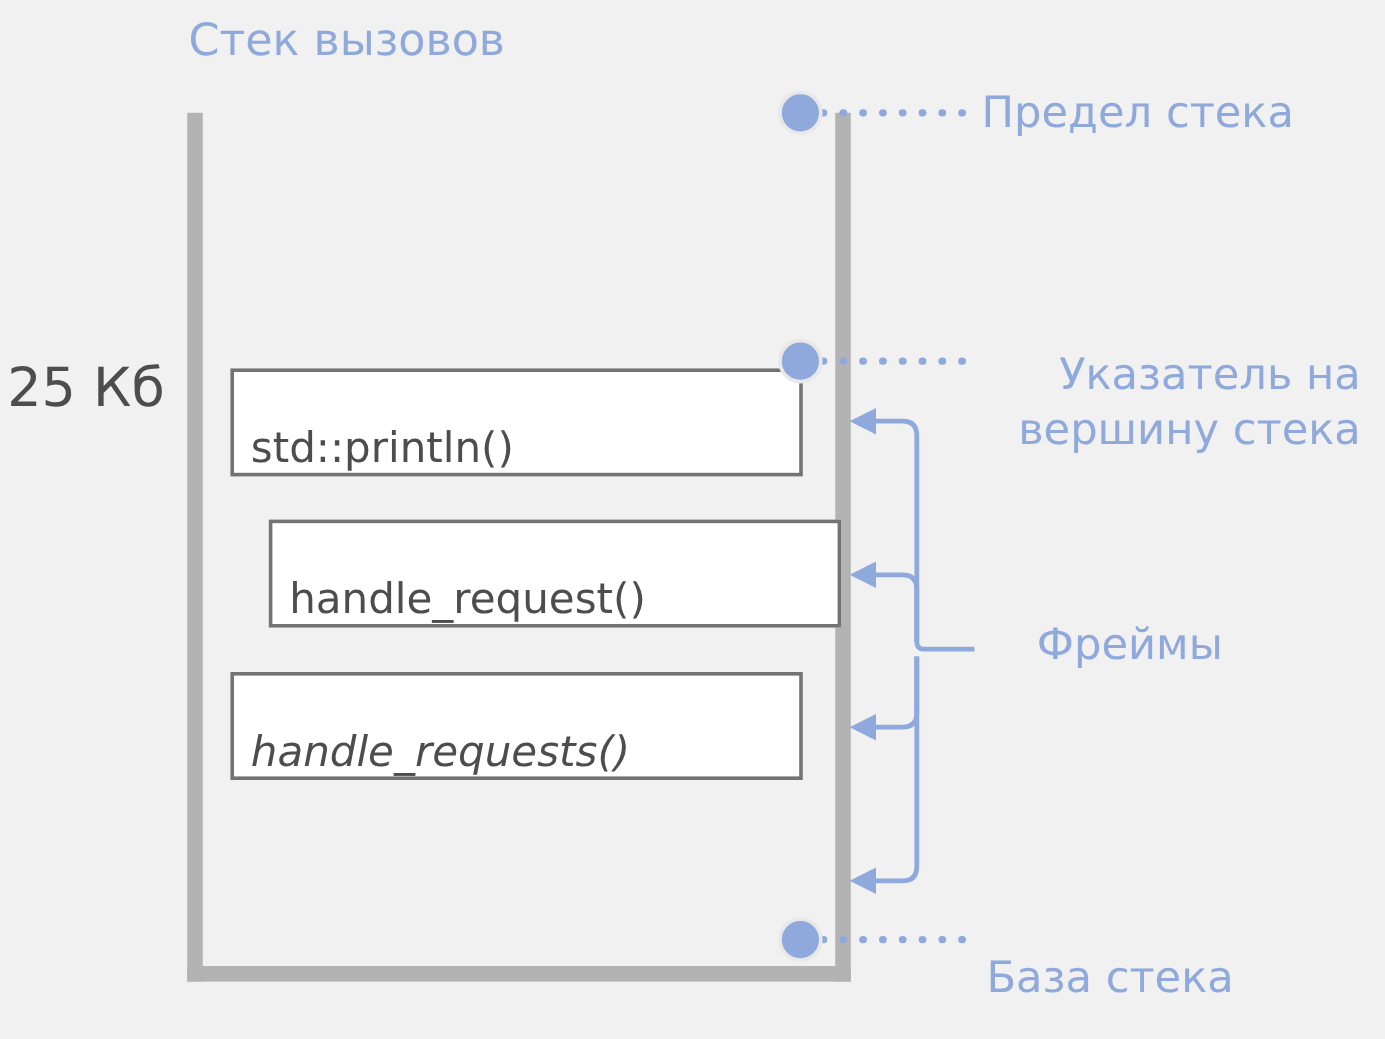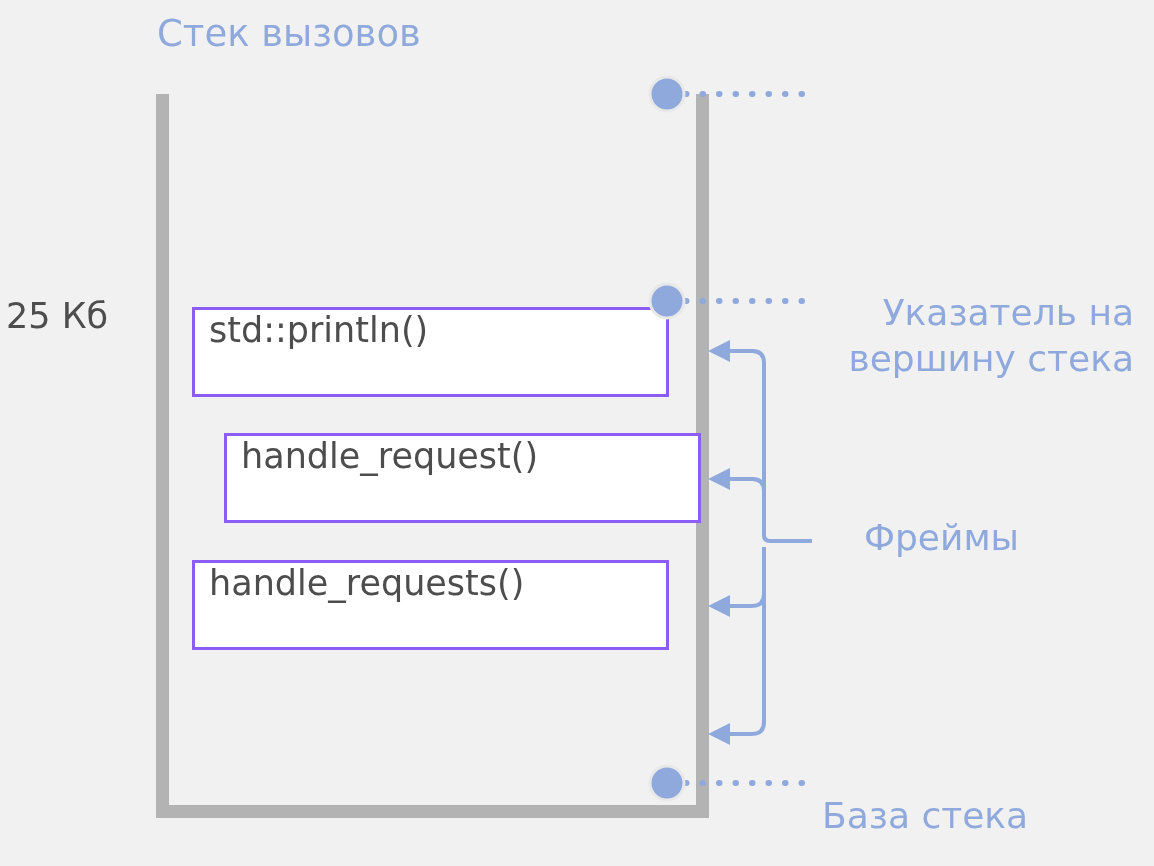--- a/index.html
+++ b/index.html
@@ -40,40 +40,40 @@
   .wall-right { left: 696px;  top: 94px;  width: 13px;  height: 724px; }
   .wall-bottom{ left: 156px;  top: 805px; width: 553px; height: 13px; }
 
   
   .frame {
     position: absolute;
     left: 192px;
     width: 477px;
     height: 90px;
     background: #ffffff;
-    border: 3px solid #8b5cf6;
+    border: 3px solid #737373;
     box-sizing: border-box;
     display: flex;
-    align-items: flex-start;
+    align-items: flex-end;
   }
   .frame-label {
     font-size: 35px;
     color: #4d4d4d;
     padding-left: 14px;
     white-space: nowrap;
   }
   .frame-0 { top: 307px; }
   .frame-1 { top: 433px; margin-left: 32px; }
-  .frame-2 { top: 560px; }
+  .frame-2 { top: 560px; font-style: italic; }
   .frame-3 { top: 687px; }
 
   
   .size-label {
     position: absolute;
-    font-size: 35px;
+    font-size: 45px;
     color: #4d4d4d;
     white-space: nowrap;
     text-align: left;
   }
   .size-top    { left: 6px;  top: 296px; }
   .size-bottom { left: 6px;  top: 782px; }
 
   
   .callout {
     position: absolute;
@@ -146,20 +146,21 @@
     </g>
 
     <g fill="#8fa9dd">
       <path d="M 708 351 L 730 340 L 730 362 Z"></path>
       <path d="M 708 479 L 730 468 L 730 490 Z"></path>
       <path d="M 708 606 L 730 595 L 730 617 Z"></path>
       <path d="M 708 734 L 730 723 L 730 745 Z"></path>
     </g>
   </svg>
 
+  <div class="callout callout-limit">Предел стека</div>
 
   <div class="callout callout-sp">
     <div>Указатель на</div>
     <div>вершину стека</div>
   </div>
 
   <div class="callout callout-frames">Фреймы</div>
 
   <div class="callout callout-base">База стека</div>
 

